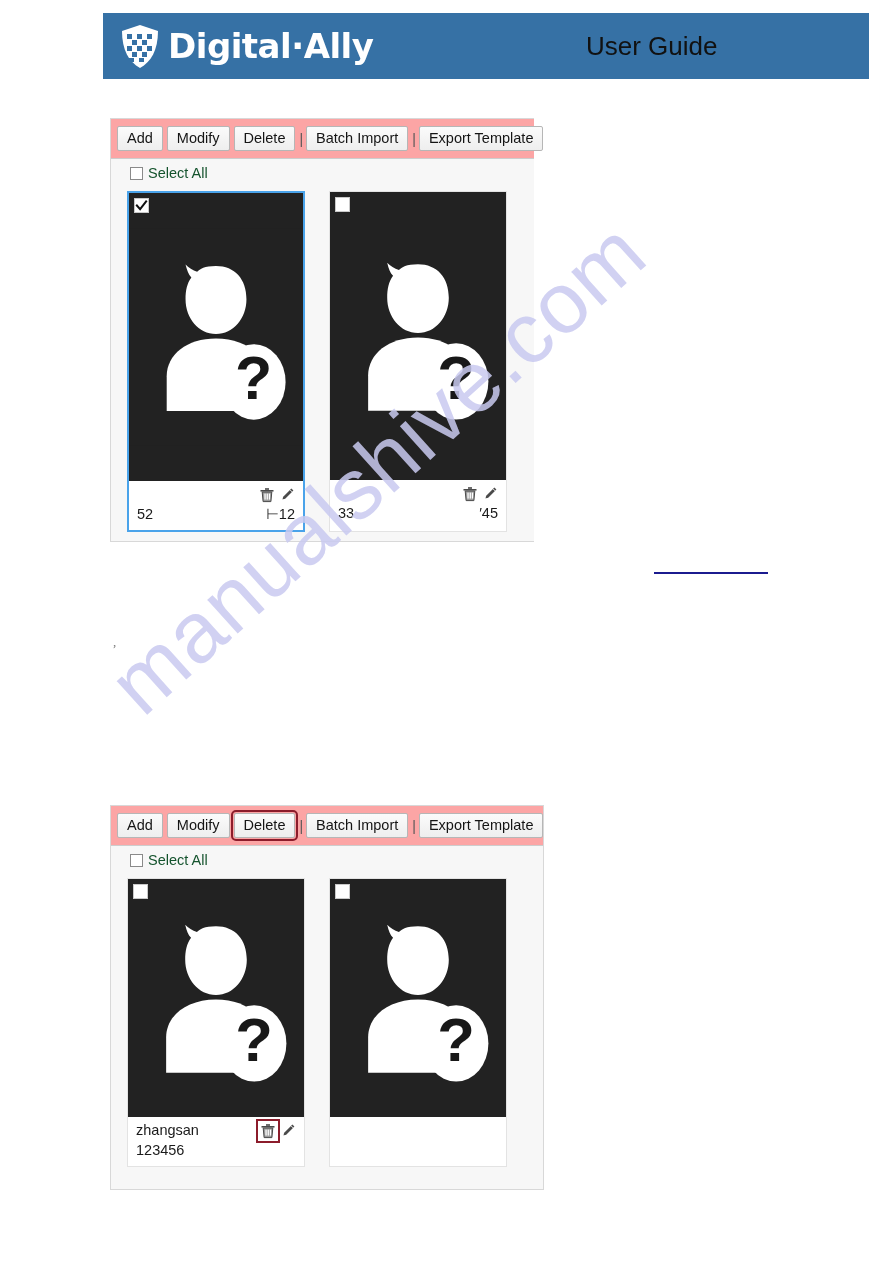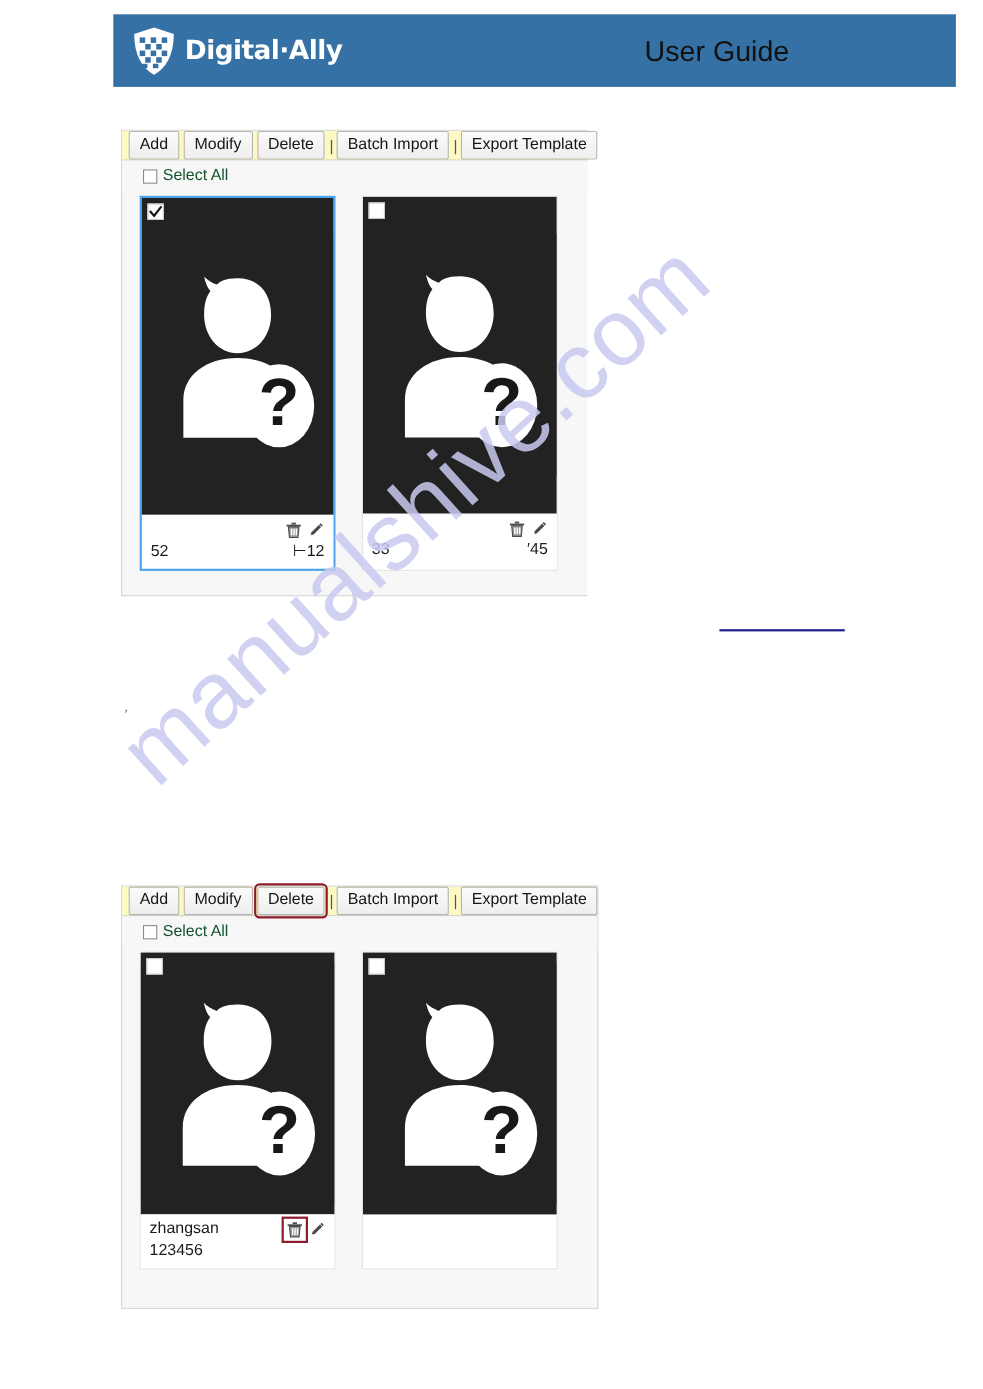--- a/index.html
+++ b/index.html
@@ -48,21 +48,21 @@
     display: flex; align-items: center;
     margin-left: 17px;
   }
   #brand-shield {
     width: 40px; height: 45px;
     margin-right: 8px;
     flex: none;
   }
   #brand-name {
     color: #ffffff;
-    font-size: 24px;
+    font-size: 34px;
     font-weight: bold;
     letter-spacing: -0.5px;
     font-family: "DejaVu Sans", sans-serif;
     line-height: 1;
   }
   #header-title {
     color: #111111;
     font-size: 26px;
     font-family: "Liberation Sans", sans-serif;
     position: absolute;
@@ -73,22 +73,22 @@
   
   .panel {
     position: absolute;
     background: #f7f7f7;
     border: 1px solid #d8d8d8;
     z-index: 3;
   }
   .panel.cropped-right { border-right: none; }
 
   .toolbar {
-    height: 27px;
-    background: #fef9c3;
+    height: 40px;
+    background: #fca5a5;
     border-bottom: 1px solid #cdcdcd;
     display: flex;
     align-items: center;
     padding-left: 6px;
     gap: 0px;
   }
   .tb-btn {
     background: linear-gradient(#fbfbfb,#eeeeee);
     border: 1px solid #b6b6b6;
     border-radius: 2px;

